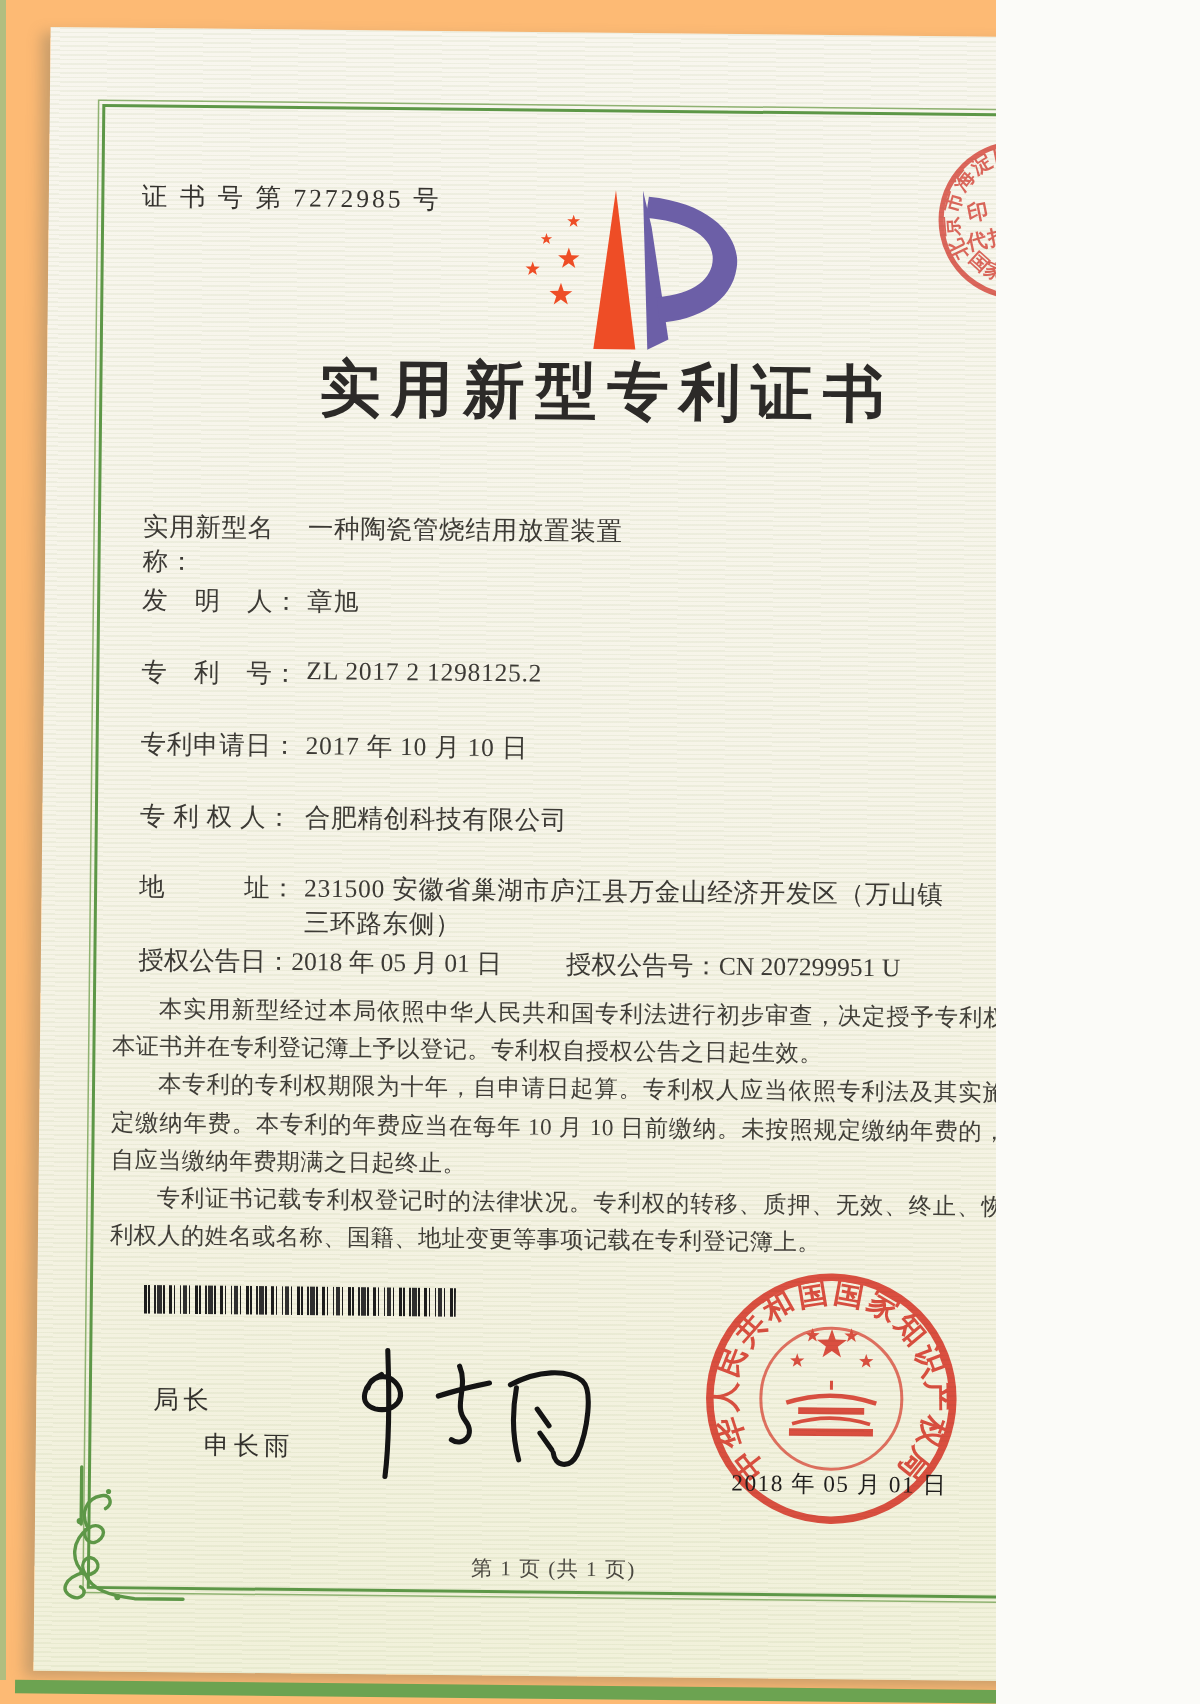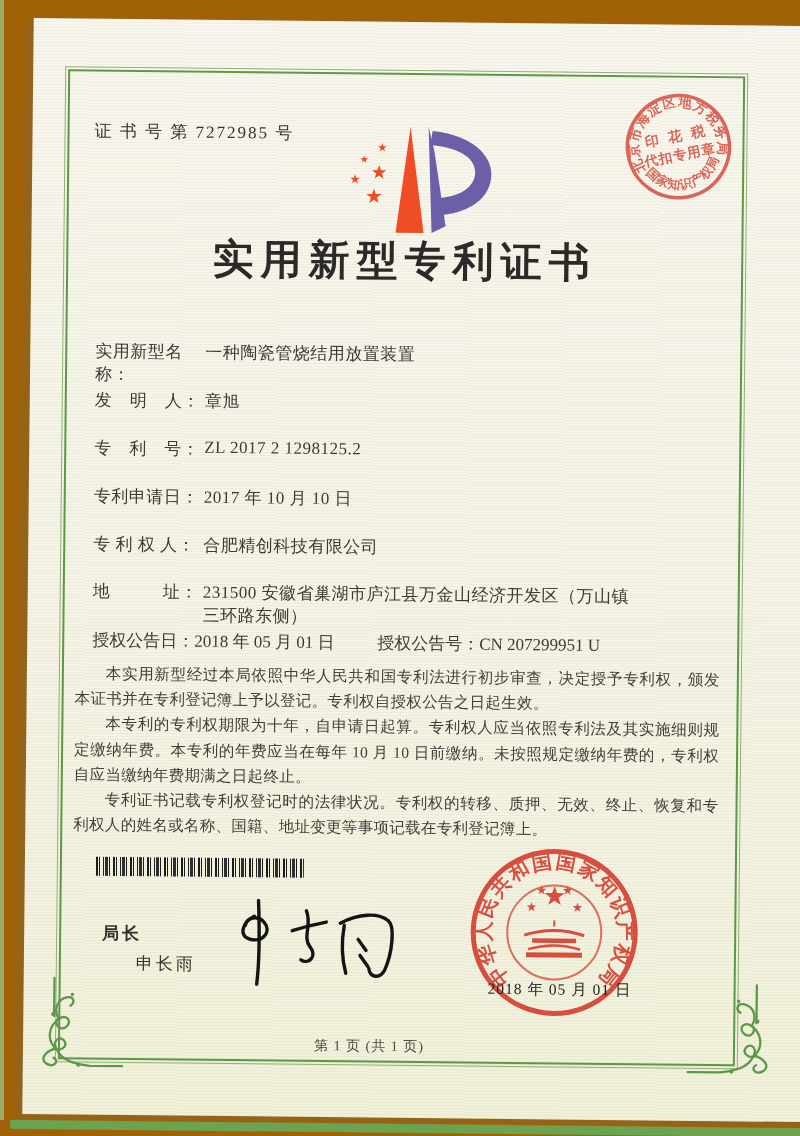--- a/index.html
+++ b/index.html
@@ -1,17 +1,17 @@
 <!DOCTYPE html>
 <html><head>
 <meta charset="utf-8">
 <style>
   html,body{margin:0;padding:0;}
   body{width:800px;height:1136px;background:#fbfbf8;font-family:"Liberation Serif","DejaVu Serif",serif;}
-  #stage{position:relative;width:800px;height:1136px;overflow:hidden;background:#a16207;}
+  #stage{position:relative;width:664px;height:1136px;overflow:hidden;background:#fdba74;}
 
   .edge-strip-left{position:absolute;left:0;top:0;width:4px;height:1120px;background:#9dbf83;opacity:.8;}
   .edge-band-bottom{position:absolute;left:10px;top:1124px;width:800px;height:9px;background:#6ca351;transform:rotate(0.6deg);}
 
   .paper{position:absolute;left:28px;top:22px;width:782px;height:1096px;
          background:linear-gradient(180deg,#f8f6ee 0%,#f6f4e8 45%,#f4f2e2 72%,#f1f1da 100%);
          box-shadow:-6px 4px 9px rgba(110,105,90,.35);
          transform:rotate(0.6deg);transform-origin:50% 50%;}
   .paper::before{content:"";position:absolute;inset:0;
          background:repeating-linear-gradient(180deg,rgba(150,170,110,.10) 0 1px,rgba(0,0,0,0) 1px 3px);
@@ -39,21 +39,21 @@
 
   .paras{position:absolute;left:48px;top:642px;width:645px;font-size:15.5px;line-height:25.2px;
          color:#403e38;text-align:justify;}
   .paras p{margin:0;text-indent:2em;letter-spacing:.3px;}
 
   .barcode{position:absolute;left:71px;top:838px;width:208px;height:19px;
      background:repeating-linear-gradient(90deg,#1c1c1c 0 2px,transparent 2px 3px,#1c1c1c 3px 4px,
      transparent 4px 7px,#222 7px 8px,transparent 8px 9px,#2e2e2e 9px 12px,transparent 12px 13px,
      #1a1a1a 13px 14px,transparent 14px 17px);}
 
-  .signer-title{position:absolute;left:78px;top:903px;font-size:17px;letter-spacing:3px;color:#33312d;font-weight:bold;}
+  .signer-title{position:absolute;left:78px;top:903px;font-size:17px;letter-spacing:3px;color:#33312d;}
   .signer-name{position:absolute;left:78px;top:933px;font-size:17px;letter-spacing:3px;color:#33312d;margin-left:34px;}
   .signature{position:absolute;left:196px;top:876px;width:185px;height:92px;}
 
   .seal{position:absolute;left:430px;top:809px;width:200px;height:200px;mix-blend-mode:multiply;}
   .seal-date{position:absolute;left:464px;top:956px;width:170px;font-size:15.5px;letter-spacing:1px;color:#1f1e1c;}
 
   .tax-stamp{position:absolute;left:566px;top:42px;width:160px;height:160px;mix-blend-mode:multiply;}
 
   .footer{position:absolute;left:246px;top:1016px;width:200px;text-align:center;font-size:14px;
           letter-spacing:1px;color:#4a4840;}

